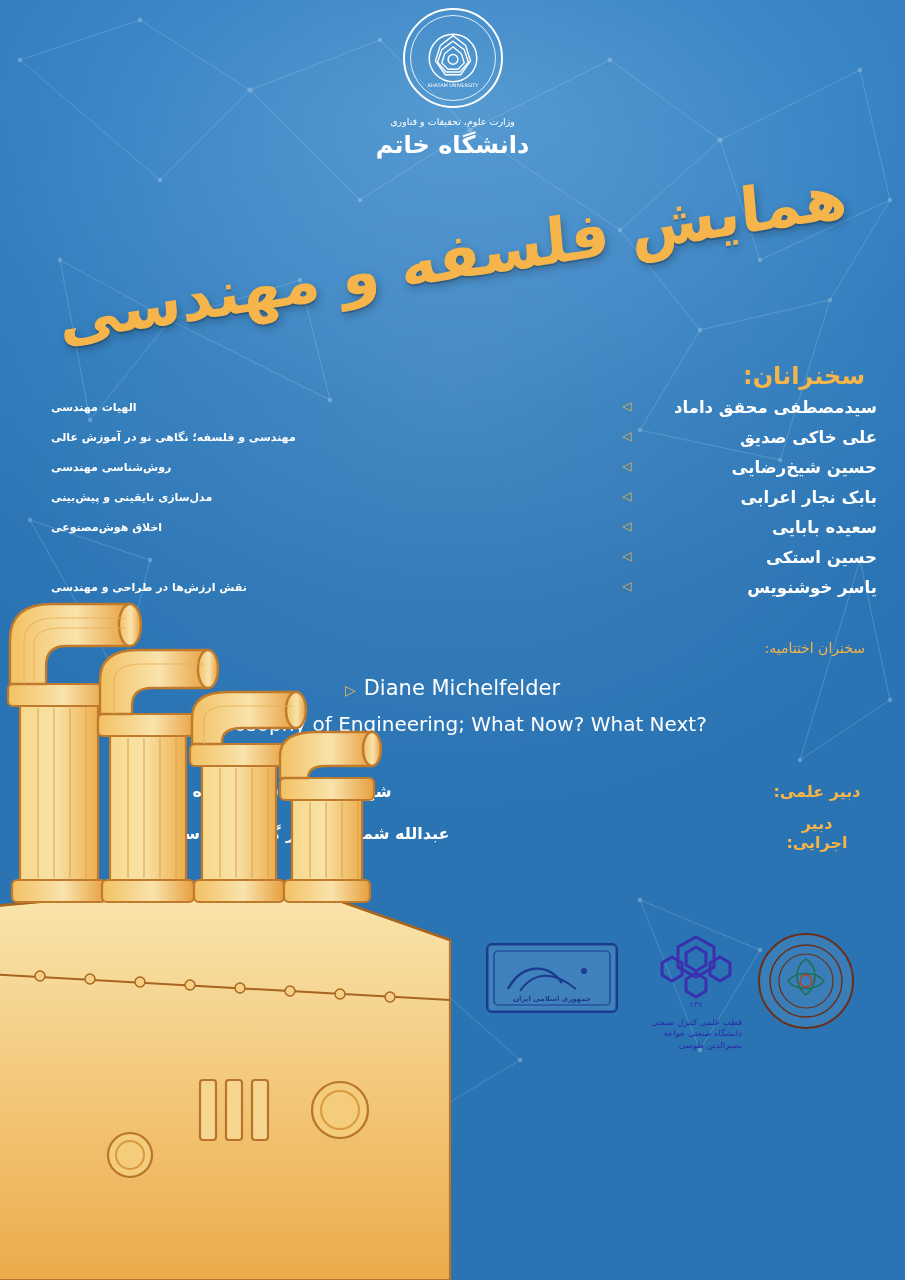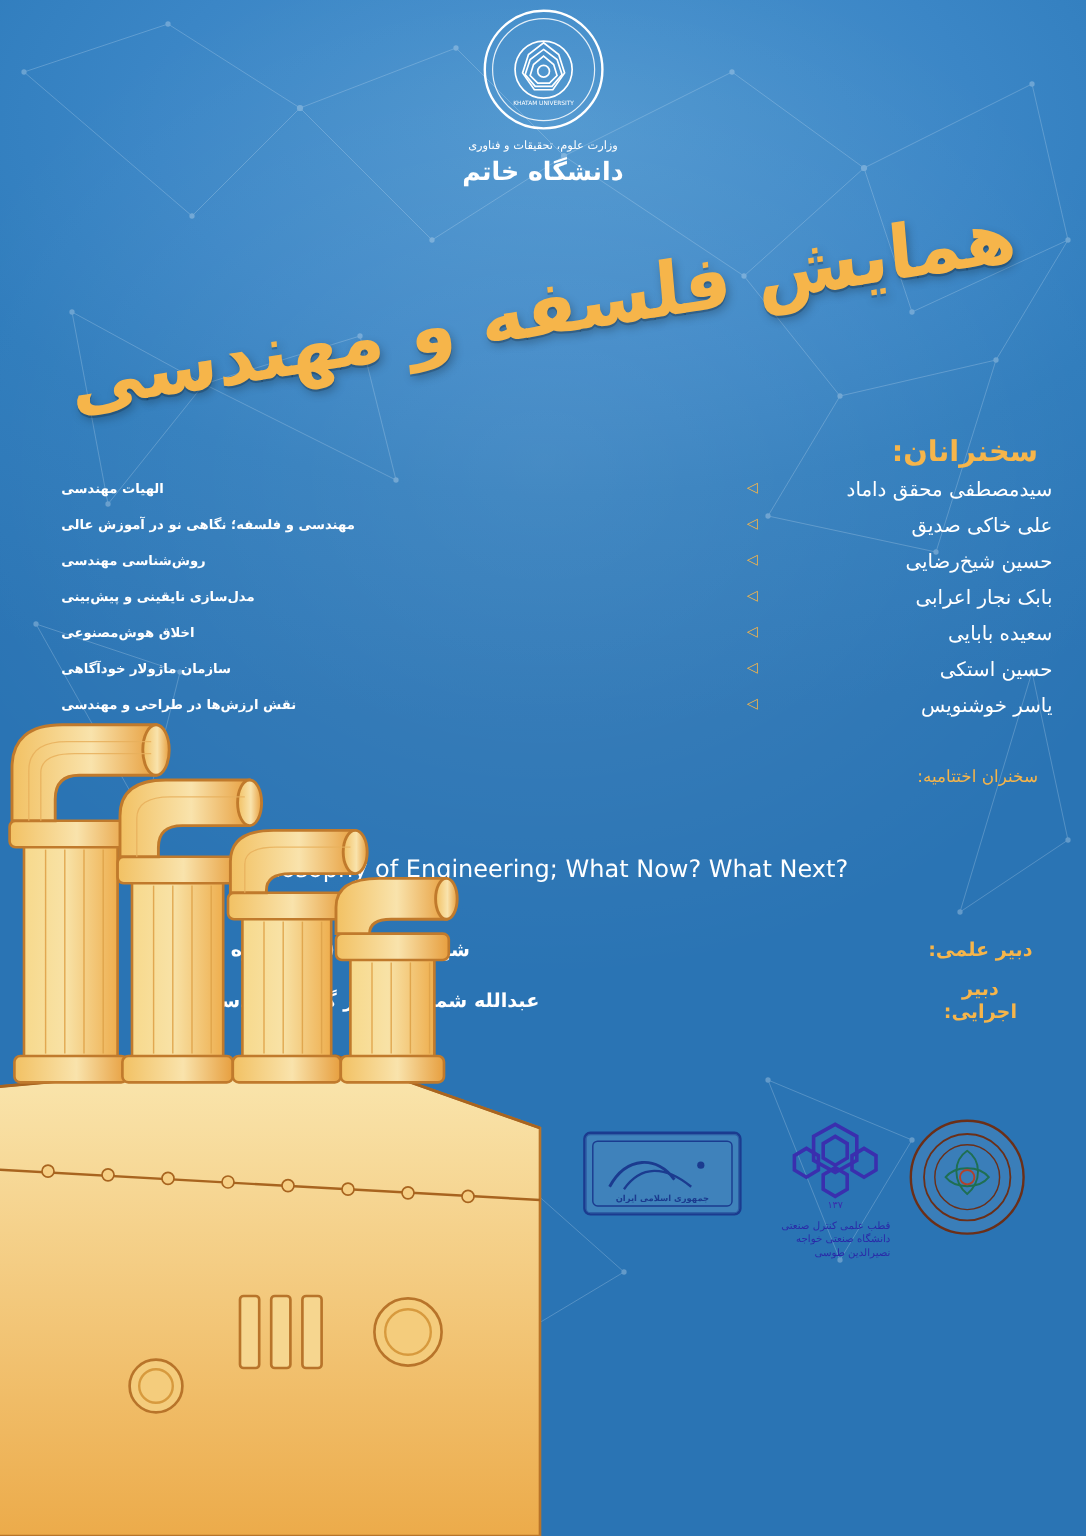--- a/index.html
+++ b/index.html
@@ -40,21 +40,21 @@
   .seal:before{
     content:"";position:absolute;inset:5px;border-radius:50%;
     border:1px solid rgba(255,255,255,.85);
   }
   .seal svg{display:block;}
   .ministry{
     margin-top:8px;color:#fff;font-size:9.5px;letter-spacing:.3px;
     text-align:center;line-height:1.3;
   }
   .uni-name{
-    margin-top:3px;color:#ffffff;font-size:21px;font-weight:bold;
+    margin-top:3px;color:#ffffff;font-size:24px;font-weight:bold;
     text-align:center;letter-spacing:-.5px;
   }
   
   .title-art{
     position:absolute;top:172px;left:0;right:0;height:170px;
     display:flex;align-items:center;justify-content:center;
   }
   .title-art span{
     display:block;
     color:#f6b54a;
@@ -72,21 +72,21 @@
   }
   .speakers{
     position:absolute;right:28px;top:392px;width:840px;
   }
   .srow{
     display:flex;align-items:center;justify-content:flex-start;
     height:30px;
   }
   .sname{
     width:232px;text-align:right;color:#ffffff;
-    font-size:16.5px;font-weight:normal;padding-left:10px;
+    font-size:16.5px;font-weight:bold;padding-left:10px;
     white-space:nowrap;
   }
   .tri{
     color:#f6b54a;font-size:12px;width:16px;text-align:center;
     transform:translateY(-1px);
   }
   .stopic{
     flex:1;text-align:left;color:#ffffff;font-size:11px;font-weight:bold;
     padding-left:14px;white-space:nowrap;
   }
@@ -279,30 +279,32 @@
       <div class="stopic">مدل‌سازی نایقینی و پیش‌بینی</div>
     </div>
     <div class="srow">
       <div class="sname">سعیده بابایی</div>
       <div class="tri">◁</div>
       <div class="stopic">اخلاق هوش‌مصنوعی</div>
     </div>
     <div class="srow">
       <div class="sname">حسین استکی</div>
       <div class="tri">◁</div>
-      <div class="stopic">سازمان ماژولار خودآگاهی</div>
     </div>
     <div class="srow">
       <div class="sname">یاسر خوشنویس</div>
       <div class="tri">◁</div>
       <div class="stopic">نقش ارزش‌ها در طراحی و مهندسی</div>
     </div>
   </div>
 
   <div class="closing-head">سخنران اختتامیه:</div>
+  <div class="closing-name">
+    <span class="tri2">▷</span><span>Diane Michelfelder</span>
+  </div>
   <div class="closing-topic">Philosophy of Engineering; What Now? What Next?</div>
 
   <div class="sec sec-1">
     <div class="sec-label">دبیر علمی:</div>
     <div class="sec-val">شهین اعوانی (مدیر گروه فلسفه)</div>
   </div>
   <div class="sec sec-2">
     <div class="sec-label">دبیر اجرایی:</div>
     <div class="sec-val">عبدالله شمیسا (مدیر گروه مهندسی برق)</div>
   </div>

